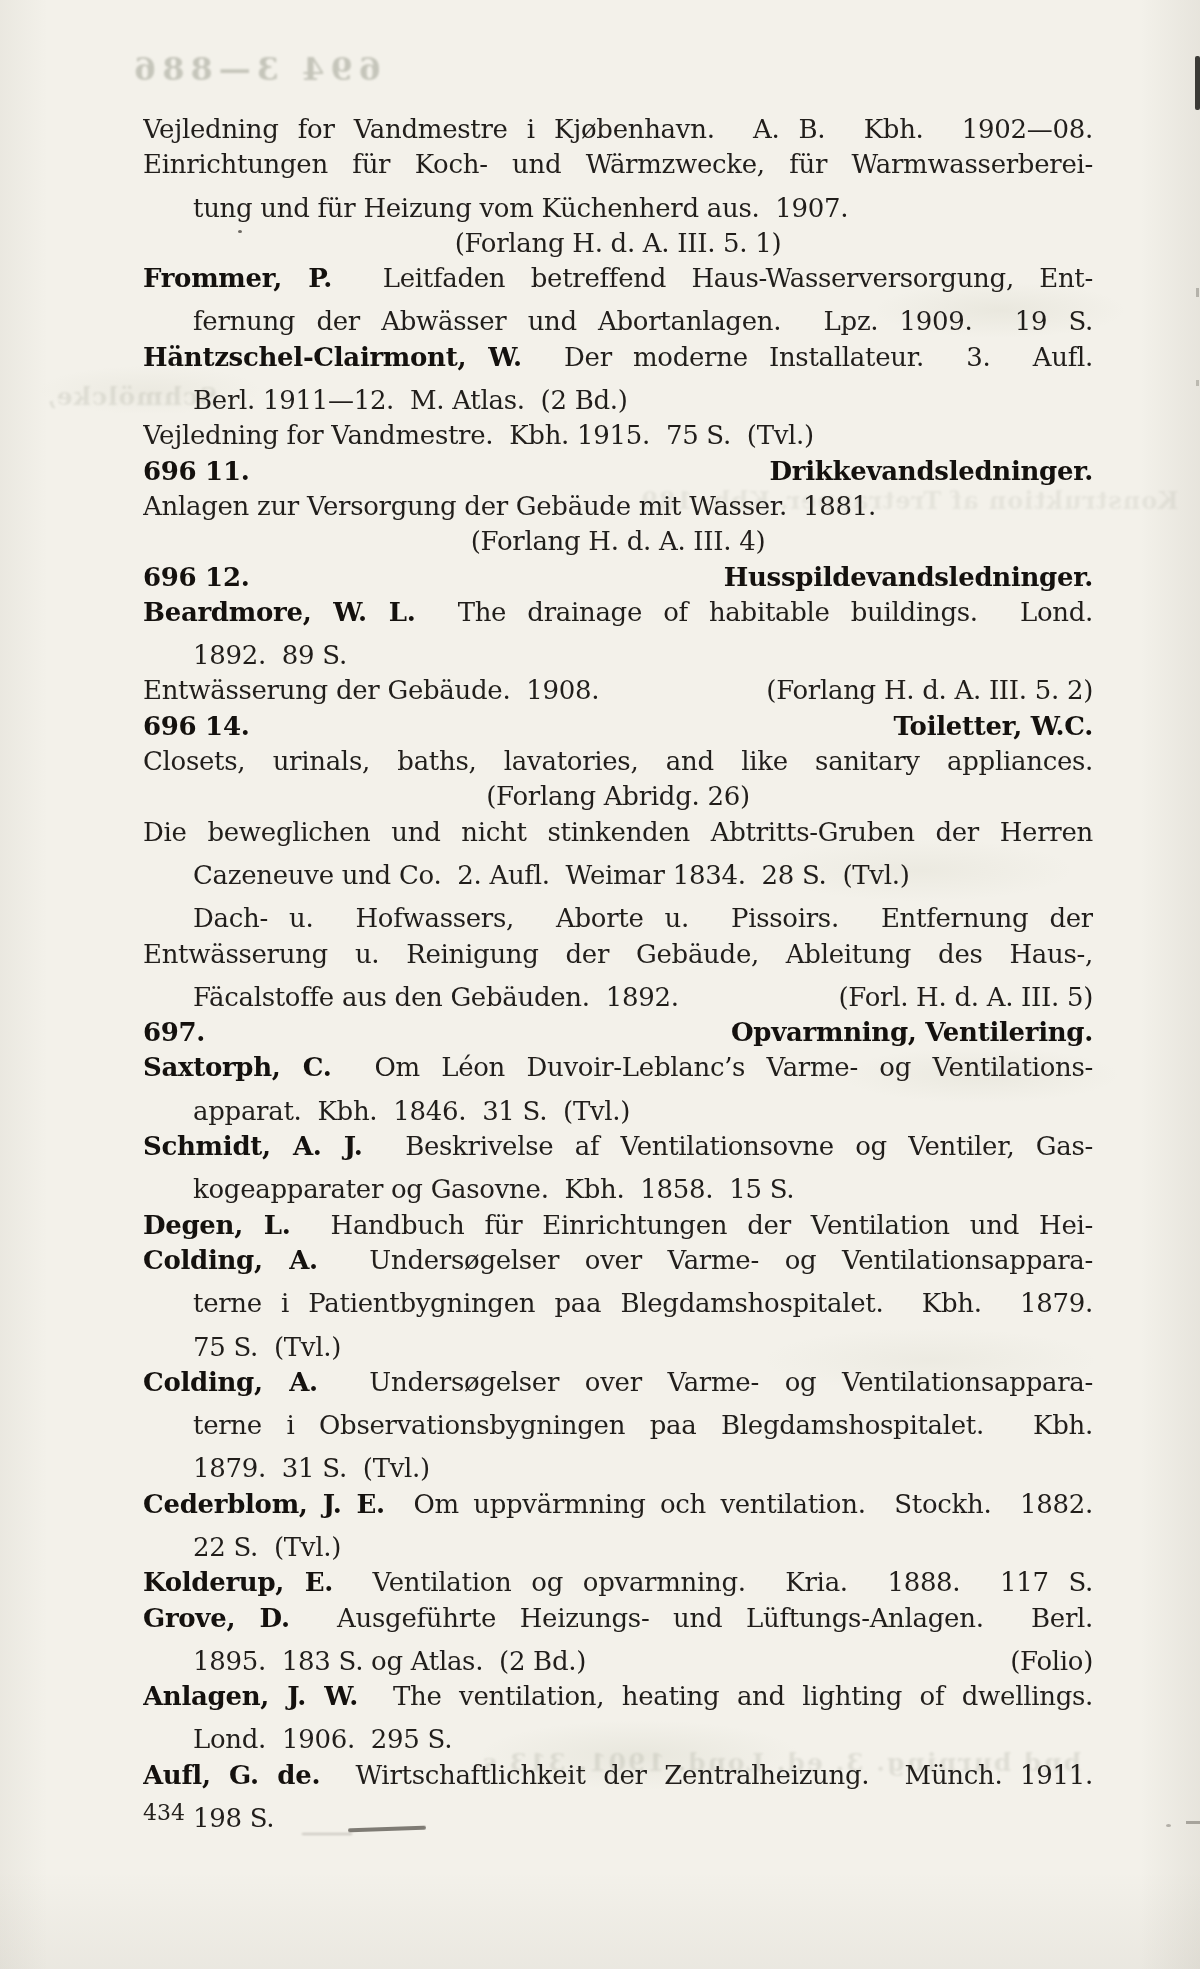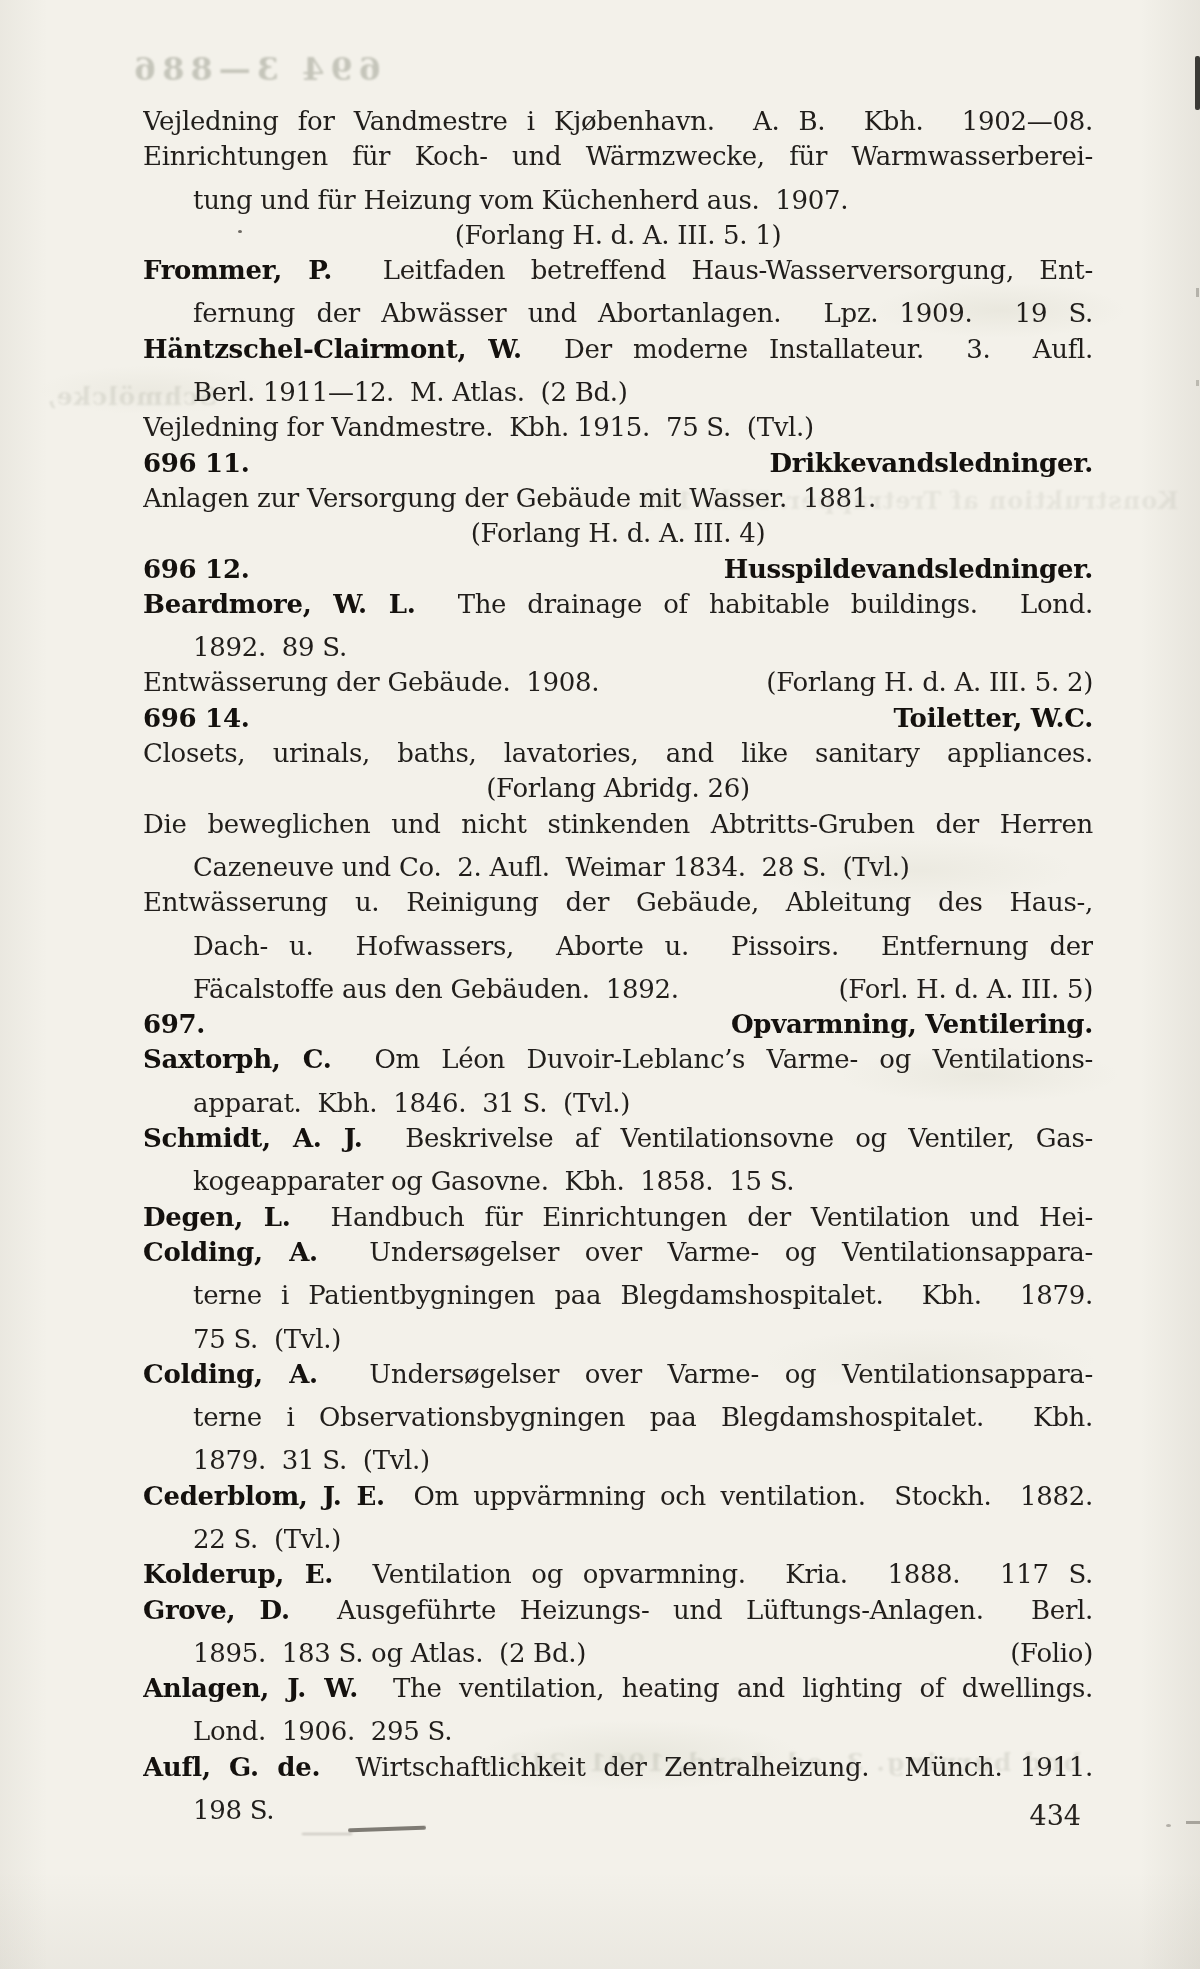--- a/index.html
+++ b/index.html
@@ -11,30 +11,30 @@
           linear-gradient(0deg, rgba(70,60,40,.05), rgba(0,0,0,0) 5%),
           #f3f1ea;}
   
   #mottle{position:absolute;inset:0;pointer-events:none;background:
       radial-gradient(180px 40px at 1000px 310px, rgba(150,150,118,.10), transparent 70%),
       radial-gradient(220px 45px at 920px 870px, rgba(150,150,118,.08), transparent 70%),
       radial-gradient(200px 40px at 980px 1075px, rgba(150,150,118,.09), transparent 70%),
       radial-gradient(240px 46px at 930px 1360px, rgba(150,150,118,.07), transparent 70%),
       radial-gradient(230px 50px at 640px 1755px, rgba(140,145,112,.10), transparent 70%),
       radial-gradient(160px 35px at 150px 390px, rgba(150,150,118,.08), transparent 70%);}
-  #text-block{position:absolute;left:143px;top:104px;width:950px;color:#211e1b;}
+  #text-block{position:absolute;left:143px;top:112px;width:950px;color:#211e1b;}
   .line{height:35.3px;overflow:hidden;font-size:26px;line-height:35.3px;
         letter-spacing:-0.3px;white-space:normal;}
   .line.indent{padding-left:50px;margin-top:8px;}
   .line.justify{text-align:justify;text-align-last:justify;}
   .line.right{text-align:center;}
   .line.between{display:flex;justify-content:space-between;}
   .b{font-weight:bold;color:#14110e;}
-  #page-number{position:absolute;left:131px;top:1800px;width:950px;text-align:right;
-        font-size:27px;color:#26221e;}
+  #page-number{position:absolute;left:143px;top:1800px;width:950px;text-align:left;
+        font-size:22px;color:#26221e;}
   .ghost{position:absolute;transform:scaleX(-1);filter:blur(1.3px);
         font-weight:bold;color:#6e7260;pointer-events:none;white-space:nowrap;}
   .smudge{position:absolute;pointer-events:none;}
   #smudge-footer-left{left:348px;top:1827px;width:78px;height:4px;background:#4d4a43;
         border-radius:2px;transform:rotate(-2deg);filter:blur(.6px);opacity:.7;}
   #smudge-footer-left-tail{left:302px;top:1833px;width:50px;height:2px;background:#6a665e;
         filter:blur(.8px);opacity:.3;}
   #mark-footer-right{left:1186px;top:1821px;width:26px;height:3px;background:#5a564e;
         filter:blur(.5px);opacity:.45;}
   #mark-footer-right-dot{left:1166px;top:1824px;width:5px;height:3px;background:#5a564e;
@@ -85,22 +85,22 @@
         <span>(Forlang H. d. A. III. 5. 2)</span>
       </div>
       <div class="line between">
         <span><span class="b">696 14.</span></span>
         <span class="b">Toiletter, W.C.</span>
       </div>
       <div class="line justify"><span>Closets, urinals, baths, lavatories, and like sanitary appliances.</span></div>
       <div class="line right"><span>(Forlang Abridg. 26)</span></div>
       <div class="line justify"><span>Die beweglichen und nicht stinkenden Abtritts-Gruben der Herren</span></div>
       <div class="line indent left"><span>Cazeneuve und Co.&nbsp; 2. Aufl.&nbsp; Weimar 1834.&nbsp; 28 S.&nbsp; (Tvl.)</span></div>
+      <div class="line indent justify"><span>Dach- u.&nbsp; Hofwassers,&nbsp; Aborte u.&nbsp; Pissoirs.&nbsp; Entfernung der</span></div>
       <div class="line justify"><span>Entwässerung u. Reinigung der Gebäude, Ableitung des Haus-,</span></div>
-      <div class="line indent justify"><span>Dach- u.&nbsp; Hofwassers,&nbsp; Aborte u.&nbsp; Pissoirs.&nbsp; Entfernung der</span></div>
       <div class="line indent between">
         <span><span>Fäcalstoffe aus den Gebäuden.&nbsp; 1892.</span></span>
         <span>(Forl. H. d. A. III. 5)</span>
       </div>
       <div class="line between">
         <span><span class="b">697.</span></span>
         <span class="b">Opvarmning, Ventilering.</span>
       </div>
       <div class="line justify"><span class="b">Saxtorph, C.</span><span>&nbsp; Om Léon Duvoir-Leblanc’s Varme- og Ventilations-</span></div>
       <div class="line indent left"><span>apparat.&nbsp; Kbh.&nbsp; 1846.&nbsp; 31 S.&nbsp; (Tvl.)</span></div>

